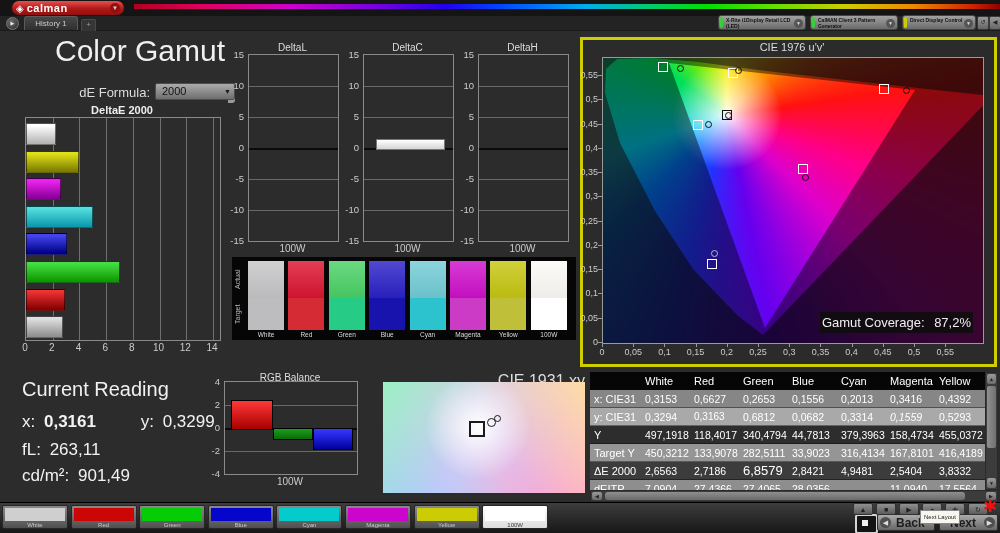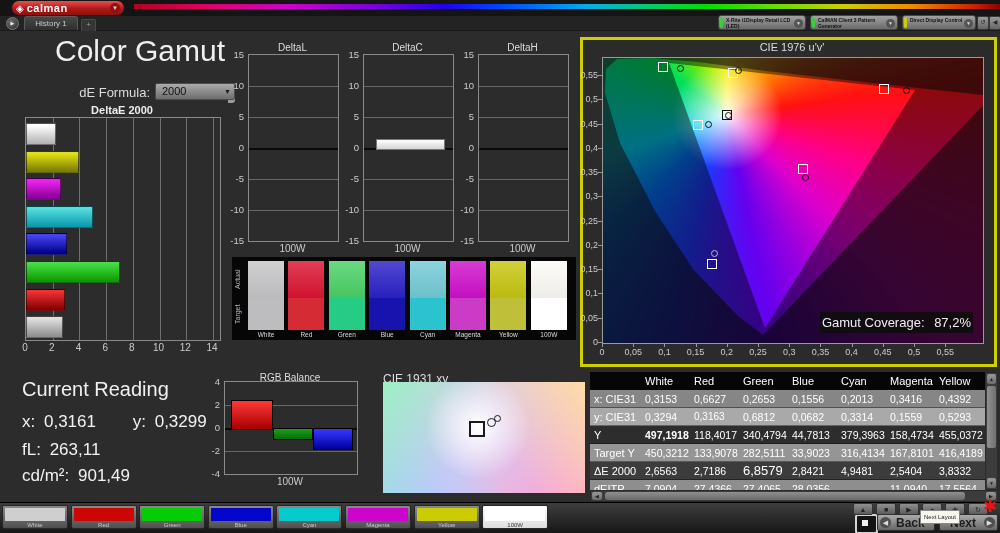--- a/index.html
+++ b/index.html
@@ -53,21 +53,21 @@
     clip-path:polygon(160px 277px,135px 258px,90px 211px,52px 153px,17px 85px,2px 35px,3px 11px,14px 1px,49px 0px,95px 4px,163px 13px,252px 23px,324px 31px,389px 38px);}
   #cie-gamut{clip-path:polygon(66px 5px,312px 32px,162px 270px);}
   #gamut-box{position:absolute;right:10px;bottom:10px;background:rgba(14,14,14,.88);padding:3px 2px;
     font-size:13px;color:#f0f0f0;}
   .sqm{position:absolute;width:8px;height:8px;border:1.5px solid #fff;background:transparent;}
   .cirm{position:absolute;width:5px;height:5px;border:1.5px solid #151515;border-radius:50%;}
   
   #cr-heading{position:absolute;left:22px;top:378px;font-size:20px;color:#f0f0f0;}
   .cr-line{position:absolute;left:22px;font-size:17px;color:#f2f2f2;}
   
-  #cie31-title{position:absolute;left:383px;top:372px;width:202px;text-align:left;font-size:12px;color:#ddd;}
+  #cie31-title{position:absolute;left:383px;top:372px;width:202px;text-align:right;font-size:16px;color:#ddd;}
   #cie31-box{position:absolute;left:383px;top:382px;width:202px;height:111px;
     background:
      radial-gradient(circle at 47% 40%, #ffffff 0%, rgba(255,255,255,0) 42%),
      linear-gradient(125deg, #9df0c4 0%, rgba(157,240,196,0) 45%),
      linear-gradient(235deg, #ffdca6 0%, rgba(255,220,166,0) 45%),
      linear-gradient(55deg, #a6ccff 0%, rgba(166,204,255,0) 45%),
      linear-gradient(305deg, #ff9fd0 0%, rgba(255,159,208,0) 50%),
      linear-gradient(0deg,#d8c8f0,#d8c8f0);}
   #cie31-sq{position:absolute;left:469px;top:421px;width:12px;height:12px;border:2px solid #1a1a1a;}
   .cie31-c{position:absolute;border:1.5px solid #1a1a1a;border-radius:50%;}
@@ -198,21 +198,21 @@
       </div>
     <div id="gamut-box">
       <span>Gamut Coverage:</span>
       <span style="margin-left:6px;">87,2%</span>
     </div>
   </div>
 
   <div id="cr-heading">Current Reading</div>
   <div class="cr-line" style="top:412px;">
     <span>x:</span>
-    <span style="margin-right:32px;margin-left:4px;">0,3161</span>
+    <span style="margin-right:40px;margin-left:4px;font-weight:bold;">0,3161</span>
     <span>y:</span>
     <span style="margin-left:4px;">0,3299</span>
   </div>
   <div class="cr-line" style="top:440px;">
     <span>fL:</span>
     <span style="margin-left:4px;">263,11</span>
   </div>
   <div class="cr-line" style="top:466px;">
     <span>cd/m²:</span>
     <span style="margin-left:4px;">901,49</span>
@@ -246,26 +246,26 @@
         <div style="position: absolute; left: 300px; top: 0px; width: 45px; height: 18px; font-size: 10.5px; line-height: 18px; color: rgb(255, 255, 255); overflow: hidden;">0,3416</div>
         <div style="position: absolute; left: 349px; top: 0px; width: 45px; height: 18px; font-size: 10.5px; line-height: 18px; color: rgb(255, 255, 255); overflow: hidden;">0,4392</div>
       </div>
       <div style="position: absolute; left: 0px; top: 36px; width: 395px; height: 18px; background: rgb(169, 169, 169); border-bottom: 1px solid rgba(0, 0, 0, 0.4); box-sizing: border-box;">
         <div style="position: absolute; left: 4px; top: 0px; width: 48px; height: 18px; font-size: 11px; line-height: 18px; color: rgb(255, 255, 255);">y: CIE31</div>
         <div style="position: absolute; left: 55px; top: 0px; width: 45px; height: 18px; font-size: 10.5px; line-height: 18px; color: rgb(255, 255, 255); overflow: hidden;">0,3294</div>
         <div style="position: absolute; left: 104px; top: 0px; width: 45px; height: 18px; font-size: 10px; line-height: 18px; color: rgb(255, 255, 255); overflow: hidden;">0,3163</div>
         <div style="position: absolute; left: 153px; top: 0px; width: 45px; height: 18px; font-size: 10.5px; line-height: 18px; color: rgb(255, 255, 255); overflow: hidden;">0,6812</div>
         <div style="position: absolute; left: 202px; top: 0px; width: 45px; height: 18px; font-size: 10.5px; line-height: 18px; color: rgb(255, 255, 255); overflow: hidden;">0,0682</div>
         <div style="position: absolute; left: 251px; top: 0px; width: 45px; height: 18px; font-size: 10.5px; line-height: 18px; color: rgb(255, 255, 255); overflow: hidden;">0,3314</div>
-        <div style="position: absolute; left: 300px; top: 0px; width: 45px; height: 18px; font-size: 10.5px; line-height: 18px; color: rgb(255, 255, 255); overflow: hidden;">0,1559</div>
+        <div style="position: absolute; left: 300px; top: 0px; width: 45px; height: 18px; font-size: 10.5px; line-height: 18px; color: rgb(255, 255, 255); overflow: hidden; font-style: italic;">0,1559</div>
         <div style="position: absolute; left: 349px; top: 0px; width: 45px; height: 30px; font-size: 10.5px; line-height: 18px; color: rgb(255, 255, 255); overflow: hidden;">0,5293</div>
       </div>
       <div style="position: absolute; left: 0px; top: 54px; width: 395px; height: 18px; background: rgb(45, 45, 45); border-bottom: 1px solid rgba(0, 0, 0, 0.4); box-sizing: border-box;">
         <div style="position: absolute; left: 4px; top: 0px; width: 48px; height: 18px; font-size: 11px; line-height: 18px; color: rgb(255, 255, 255);">Y</div>
-        <div style="position: absolute; left: 55px; top: 0px; width: 45px; height: 18px; font-size: 10.5px; line-height: 18px; color: rgb(255, 255, 255); overflow: hidden; font-weight: bold;">497,1918</div>
+        <div style="position: absolute; left: 55px; top: 0px; width: 45px; height: 18px; font-size: 10.5px; line-height: 18px; color: rgb(255, 255, 255); overflow: hidden;">497,1918</div>
         <div style="position: absolute; left: 104px; top: 0px; width: 45px; height: 18px; font-size: 10.5px; line-height: 18px; color: rgb(255, 255, 255); overflow: hidden;">118,4017</div>
         <div style="position: absolute; left: 153px; top: 0px; width: 45px; height: 18px; font-size: 10.5px; line-height: 18px; color: rgb(255, 255, 255); overflow: hidden;">340,4794</div>
         <div style="position: absolute; left: 202px; top: 0px; width: 45px; height: 18px; font-size: 10.5px; line-height: 18px; color: rgb(255, 255, 255); overflow: hidden;">44,7813</div>
         <div style="position: absolute; left: 251px; top: 0px; width: 45px; height: 18px; font-size: 10.5px; line-height: 18px; color: rgb(255, 255, 255); overflow: hidden;">379,3963</div>
         <div style="position: absolute; left: 300px; top: 0px; width: 45px; height: 18px; font-size: 10.5px; line-height: 18px; color: rgb(255, 255, 255); overflow: hidden;">158,4734</div>
         <div style="position: absolute; left: 349px; top: 0px; width: 45px; height: 18px; font-size: 10.5px; line-height: 18px; color: rgb(255, 255, 255); overflow: hidden;">455,0372</div>
       </div>
       <div style="position: absolute; left: 0px; top: 72px; width: 395px; height: 18px; background: rgb(149, 149, 149); border-bottom: 1px solid rgba(0, 0, 0, 0.4); box-sizing: border-box;">
         <div style="position: absolute; left: 4px; top: 0px; width: 48px; height: 18px; font-size: 11px; line-height: 18px; color: rgb(255, 255, 255);">Target Y</div>
         <div style="position: absolute; left: 55px; top: 0px; width: 45px; height: 18px; font-size: 10.5px; line-height: 18px; color: rgb(255, 255, 255); overflow: hidden;">450,3212</div>

